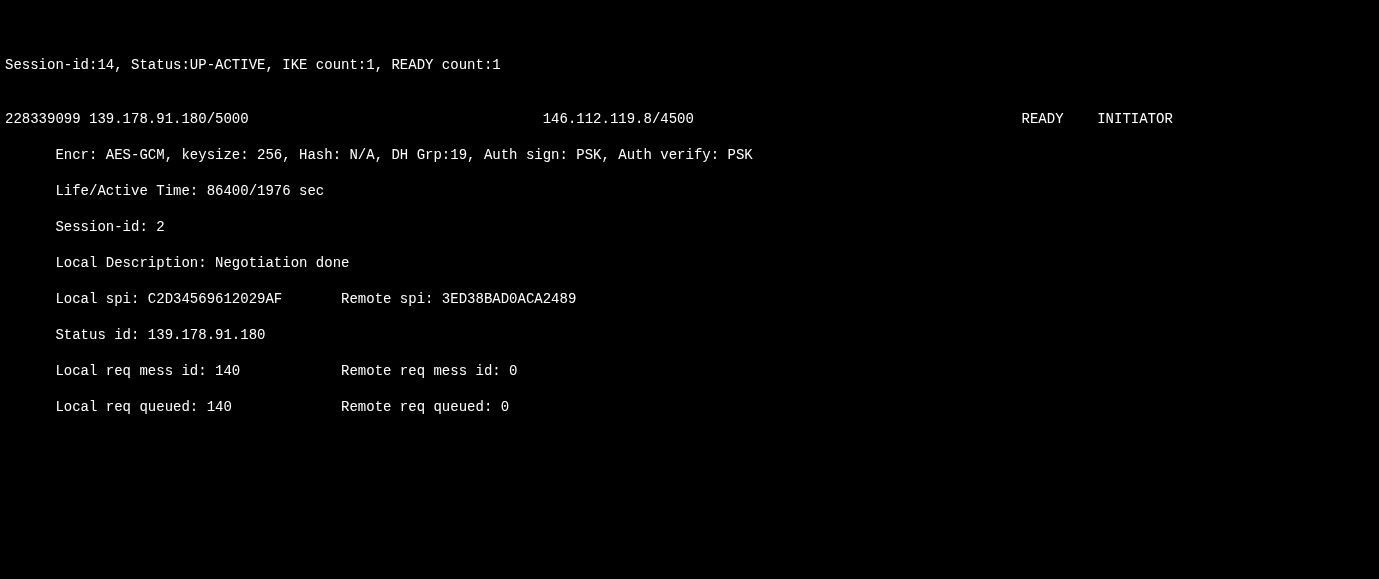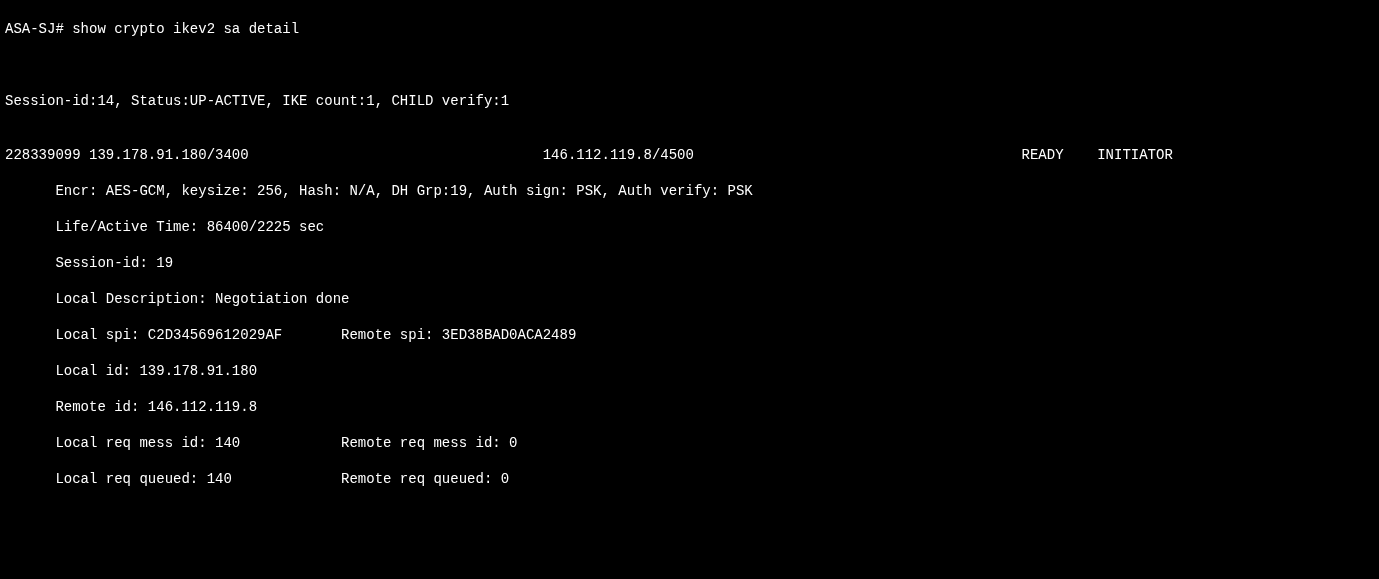--- a/index.html
+++ b/index.html
@@ -17,33 +17,31 @@
   .terminal {
     padding: 2px 5px;
     white-space: pre;
   }
   .line { display: block; }
 </style>
 </head>
 <body>
 
 <div class="terminal">
-<span class="line"><span>ASA-SJ# </span><span>show crypto ikev2 sa detail</span></span>
 <span class="line"></span>
 <span class="line"></span>
-<span class="line">Session-id:14, Status:UP-ACTIVE, IKE count:1, CHILD verify:1</span>
+<span class="line">Session-id:14, Status:UP-ACTIVE, IKE count:1, READY count:1</span>
 <span class="line"></span>
-<span class="line">228339099 139.178.91.180/3400                                   146.112.119.8/4500                                       READY    INITIATOR</span>
+<span class="line">228339099 139.178.91.180/5000                                   146.112.119.8/4500                                       READY    INITIATOR</span>
 <span class="line">      Encr: AES-GCM, keysize: 256, Hash: N/A, DH Grp:19, Auth sign: PSK, Auth verify: PSK</span>
-<span class="line">      Life/Active Time: 86400/2225 sec</span>
-<span class="line">      Session-id: 19</span>
+<span class="line">      Life/Active Time: 86400/1976 sec</span>
+<span class="line">      Session-id: 2</span>
 <span class="line">      Local Description: Negotiation done</span>
 <span class="line">      Local spi: C2D34569612029AF       Remote spi: 3ED38BAD0ACA2489</span>
-<span class="line">      Local id: 139.178.91.180</span>
-<span class="line">      Remote id: 146.112.119.8</span>
+<span class="line">      Status id: 139.178.91.180</span>
 <span class="line">      Local req mess id: 140            Remote req mess id: 0</span>
 <span class="line">      Local req queued: 140             Remote req queued: 0</span>
 
 
 
 
 
 
 
 

